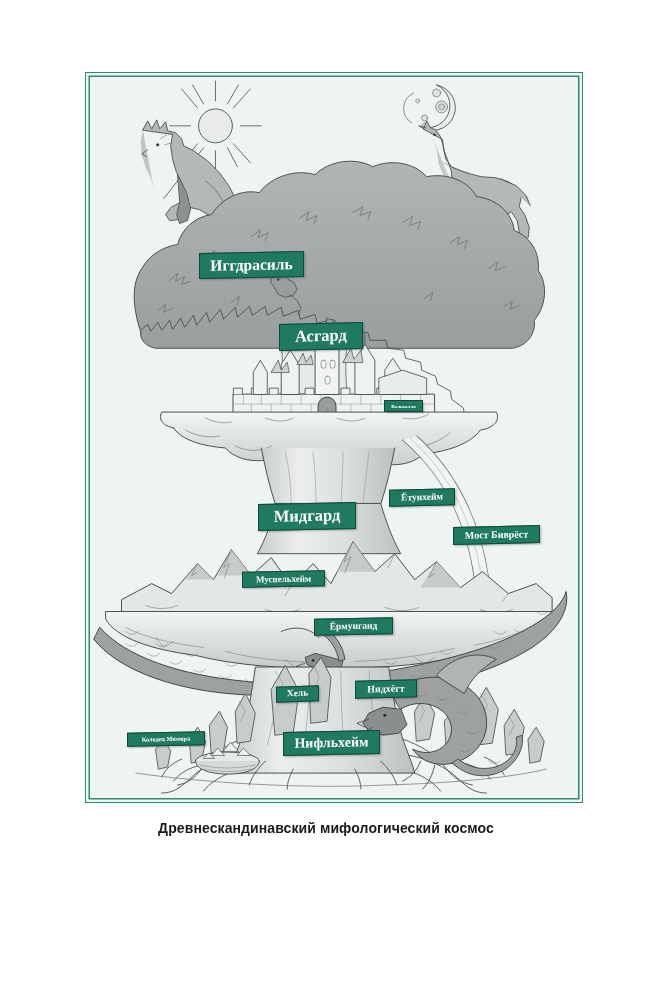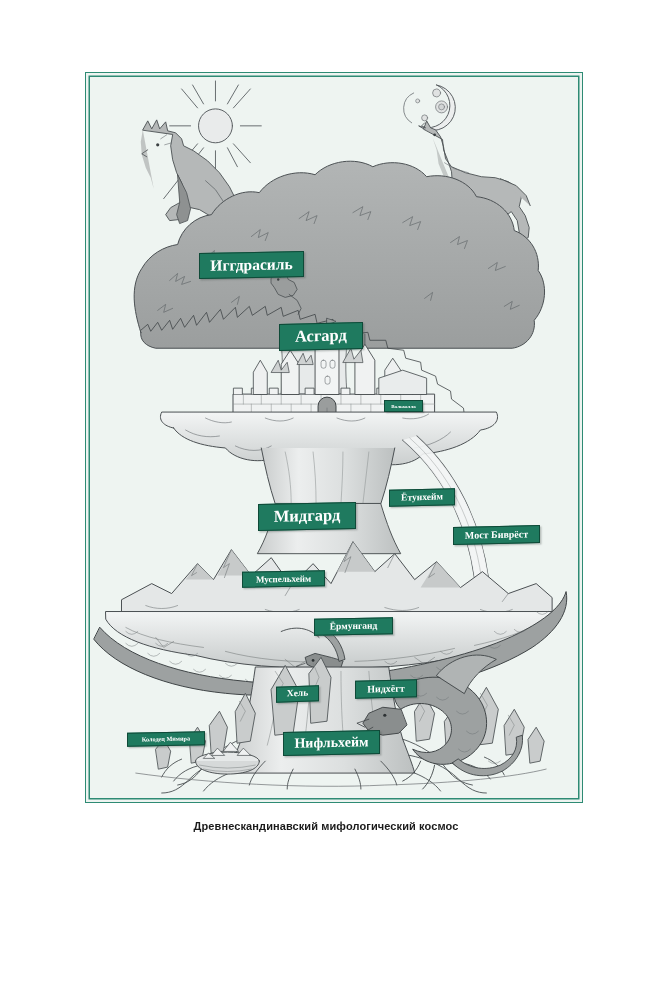--- a/index.html
+++ b/index.html
@@ -18,21 +18,21 @@
     border:1.5px solid #2e8b74;
     box-shadow:inset 0 0 0 2.5px #eef4f1, inset 0 0 0 4px #2e8b74;
     box-sizing:border-box;
   }
   .canvas{position:absolute;inset:0;overflow:hidden;}
   .canvas svg{position:absolute;left:0;top:0;width:100%;height:100%;}
 
   
   .caption{
     position:absolute;left:0;top:820px;width:652px;text-align:center;
-    font-size:11px;color:#1b1b1b;font-weight:bold;letter-spacing:.1px;
+    font-size:14px;color:#1b1b1b;font-weight:bold;letter-spacing:.1px;
   }
 
   
   .label{
     position:absolute;
     background:#1f7a5f;
     border:1.2px solid #0f4a38;
     color:#ffffff;
     font-family:"Liberation Serif", serif;
     font-weight:bold;

